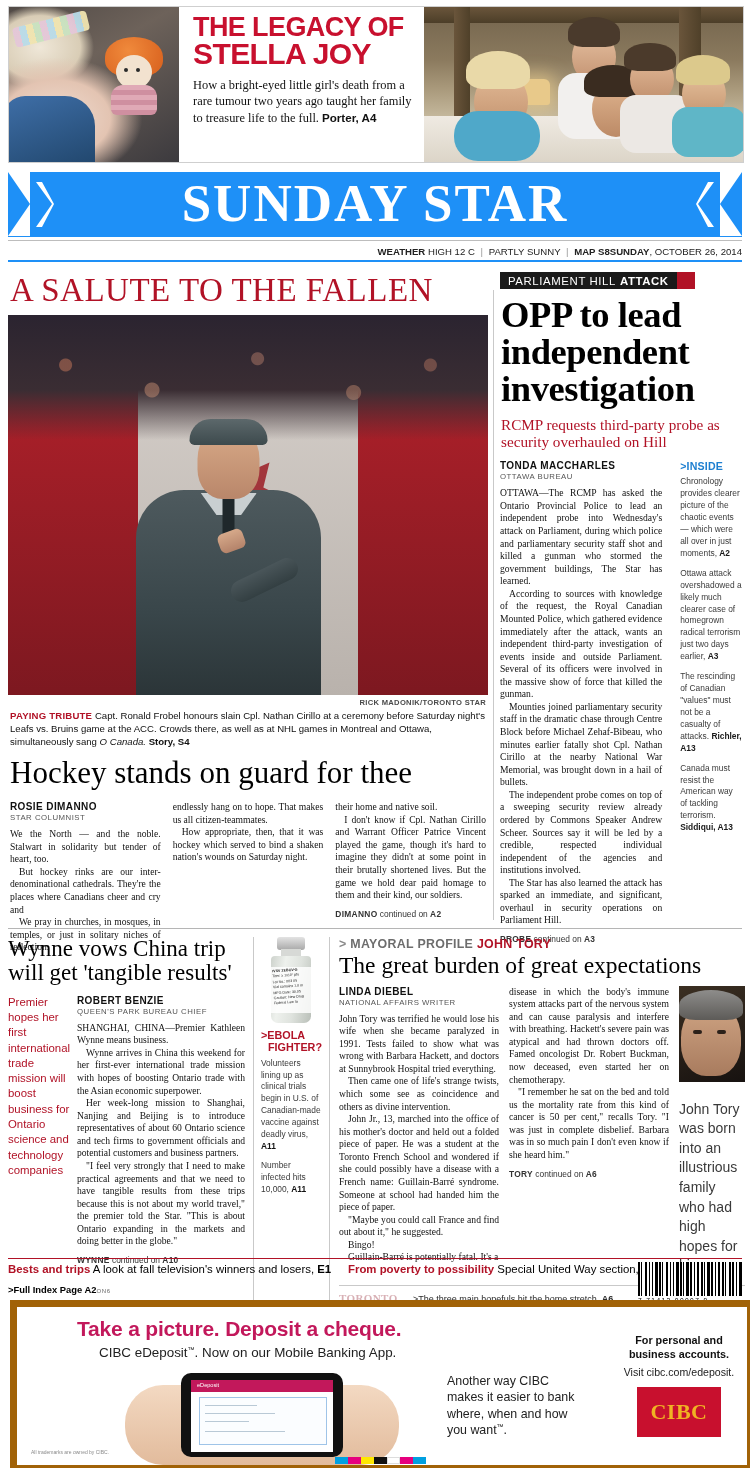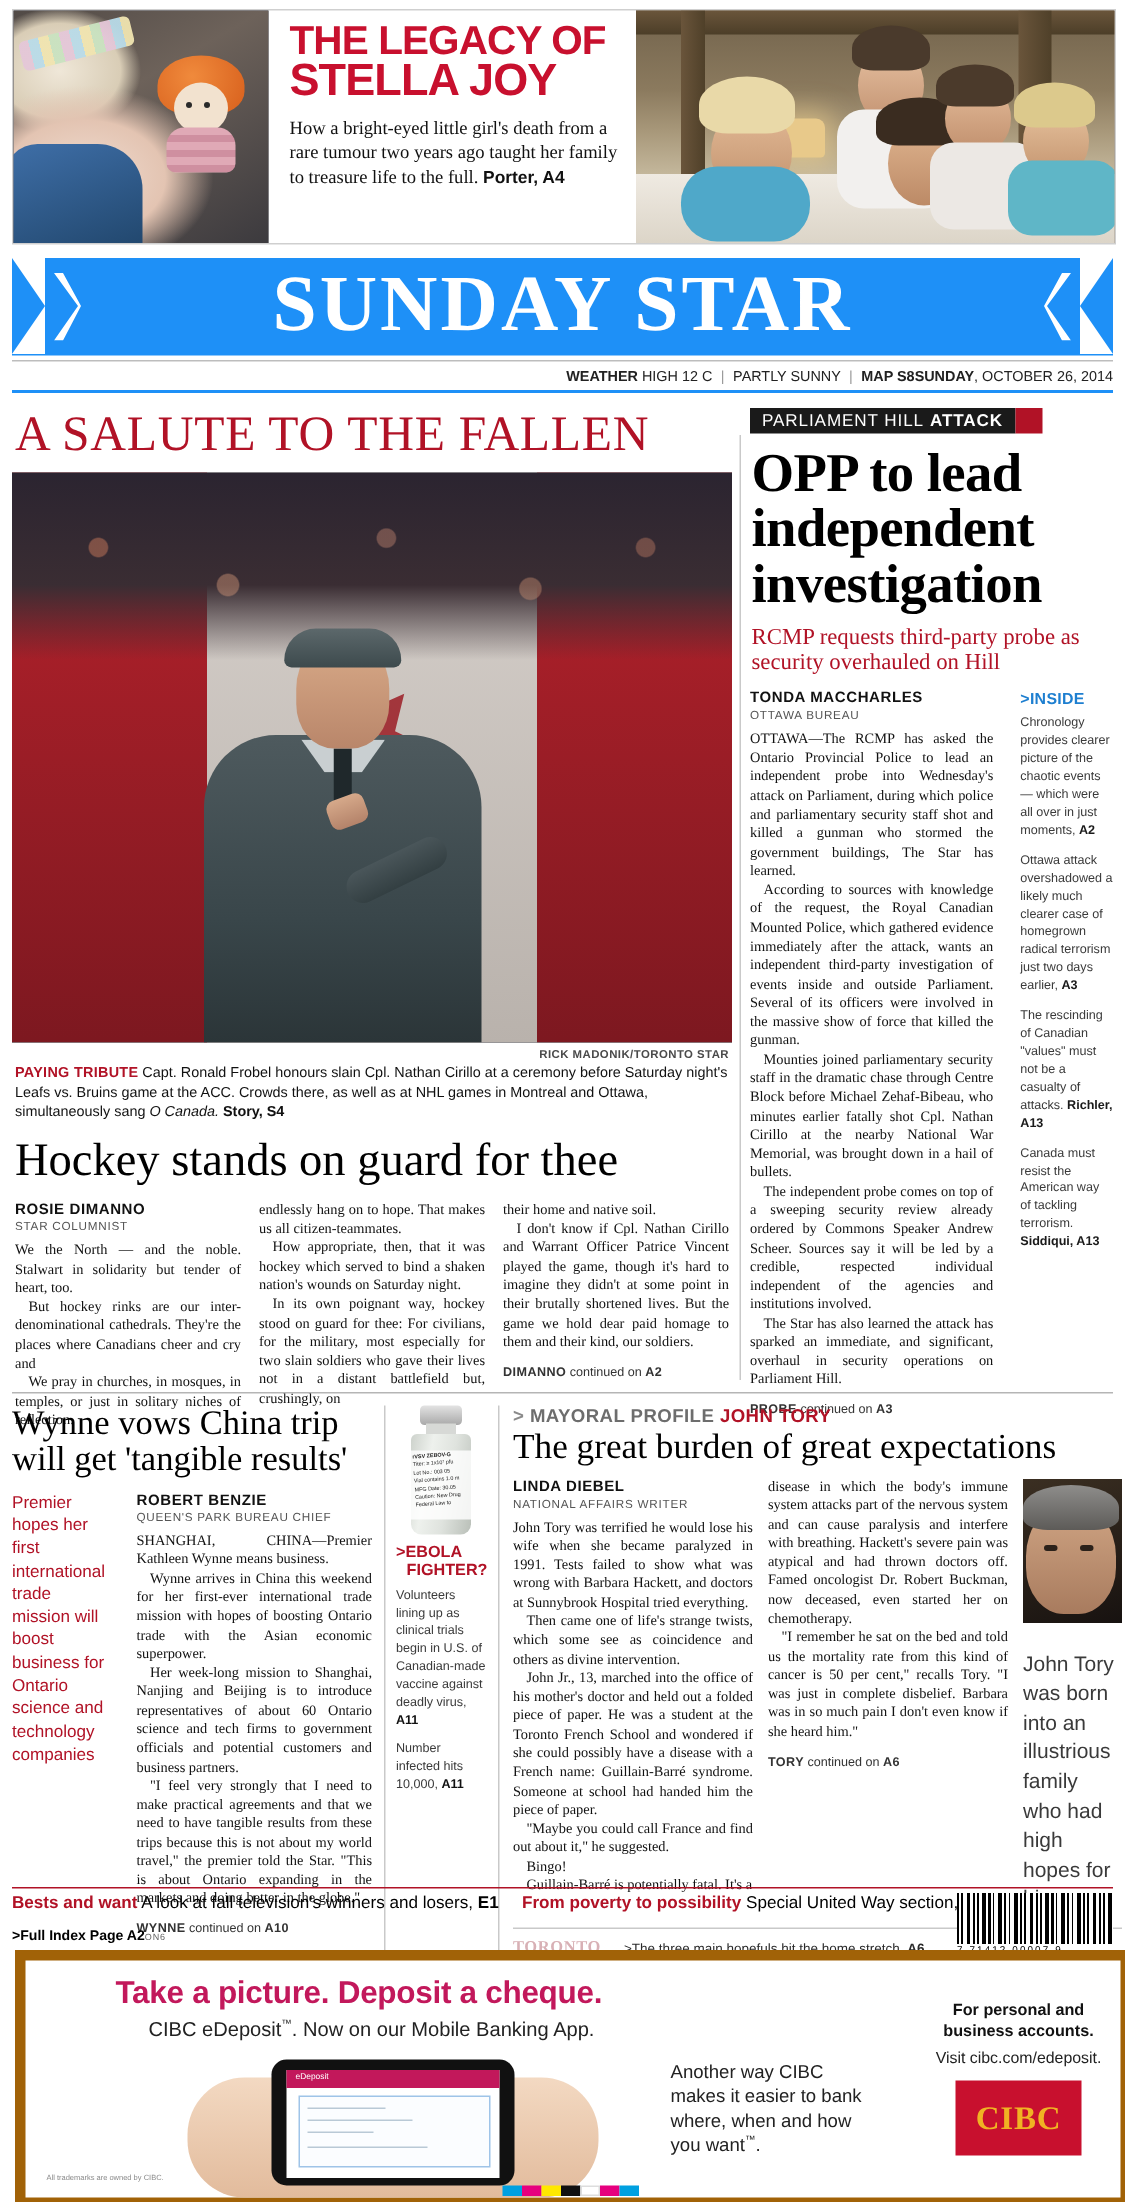--- a/index.html
+++ b/index.html
@@ -136,21 +136,21 @@
   .inside-hd{color:#1e7fd0;font-weight:bold;font-size:10.6px;letter-spacing:.2px;margin-bottom:4px;}
   .inside-item{font-size:8.4px;line-height:1.42;color:#3a3a3a;margin-bottom:8px;}
   .inside-item b{color:#1a1a1a;}
 
   
   .lower{position:absolute;left:8px;top:928px;width:734px;}
   .lowtop{height:1px;background:#b5b5b5;}
   .lowrow{display:flex;padding-top:8px;}
   .wynne{width:248px;padding-right:8px;box-sizing:border-box;}
   .wynne-hd{font-family:"Liberation Serif",serif;font-size:23px;line-height:1.06;color:#000;}
-  .wynne-body{display:flex;gap:21px;padding-top:9px;}
+  .wynne-body{display:flex;gap:7px;padding-top:9px;}
   .wynne-deck{width:62px;color:#b11226;font-size:11.4px;line-height:1.34;}
   .wynne-col{width:168px;}
 
   .ebola{width:86px;border-left:1px solid #c9c9c9;border-right:1px solid #c9c9c9;padding:0 7px;box-sizing:border-box;}
   .vial{width:50px;height:86px;margin:0 auto 6px auto;position:relative;}
   .vial .cap{position:absolute;left:11px;top:0;width:28px;height:13px;border-radius:3px;
      background:linear-gradient(180deg,#e3e3e3,#a9a9a9);}
   .vial .neck{position:absolute;left:15px;top:12px;width:20px;height:9px;background:#d7d9d6;}
   .vial .glass{position:absolute;left:5px;top:19px;width:40px;height:67px;border-radius:4px 4px 7px 7px;
      background:linear-gradient(100deg,#cdd2cc 0%,#eef1ed 30%,#dfe3de 60%,#b9bfb8 100%);}
@@ -350,21 +350,20 @@
         <div class="bodytext" style="padding-top:6px;">
           <p class="first">We the North — and the noble. Stalwart in solidarity but tender of heart, too.</p>
           <p>But hockey rinks are our inter-denominational cathedrals. They're the places where Canadians cheer and cry and</p>
           <p>We pray in churches, in mosques, in temples, or just in solitary niches of reflection.</p>
         </div>
       </div>
       <div class="c">
         <div class="bodytext">
           <p class="first">endlessly hang on to hope. That makes us all citizen-teammates.</p>
           <p>How appropriate, then, that it was hockey which served to bind a shaken nation's wounds on Saturday night.</p>
-          <p>In its own poignant way, hockey stood on guard for thee: For civilians, for the military, most especially for two slain soldiers who gave their lives not in a distant battlefield but, crushingly, on</p>
         </div>
       </div>
       <div class="c">
         <div class="bodytext">
           <p class="first">their home and native soil.</p>
           <p>I don't know if Cpl. Nathan Cirillo and Warrant Officer Patrice Vincent played the game, though it's hard to imagine they didn't at some point in their brutally shortened lives. But the game we hold dear paid homage to them and their kind, our soldiers.</p>
         </div>
         <div class="cont">
           <b>DIMANNO</b><span> continued on </span><b>A2</b>
         </div>
@@ -509,21 +508,21 @@
             <div><span>&gt;It's time to bid the Fords farewell. </span><b>Cohn, A8</b></div>
             <div><span>&gt;Portrait of the Ford patriarch, Doug Sr., </span><b>IN1</b></div>
           </div>
         </div>
       </div>
     </div>
   </div>
 
   <div class="teaser">
     <div class="t1">
-      <span class="lead">Bests and want</span><span> A look at fall television's winners and losers, </span><b>E1</b>
+      <span class="lead">Bests and trips</span><span> A look at fall television's winners and losers, </span><b>E1</b>
     </div>
     <div class="t2">
       <span class="lead">From poverty to possibility</span><span> Special United Way section, </span><b>U1-8</b>
     </div>
   </div>
 
   <div class="barcode">
     <div class="bars"></div>
     <div class="num">7  71412 00007  9</div>
   </div>

